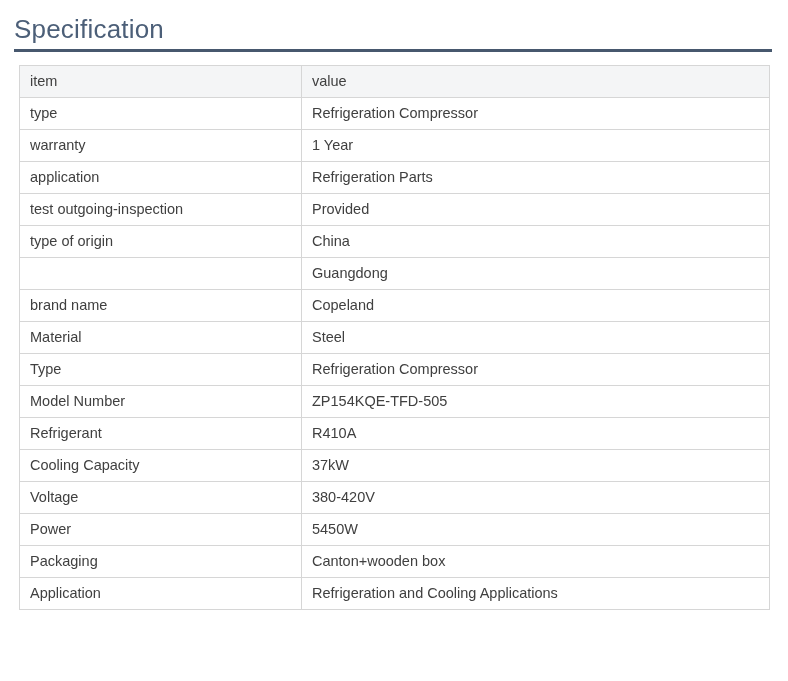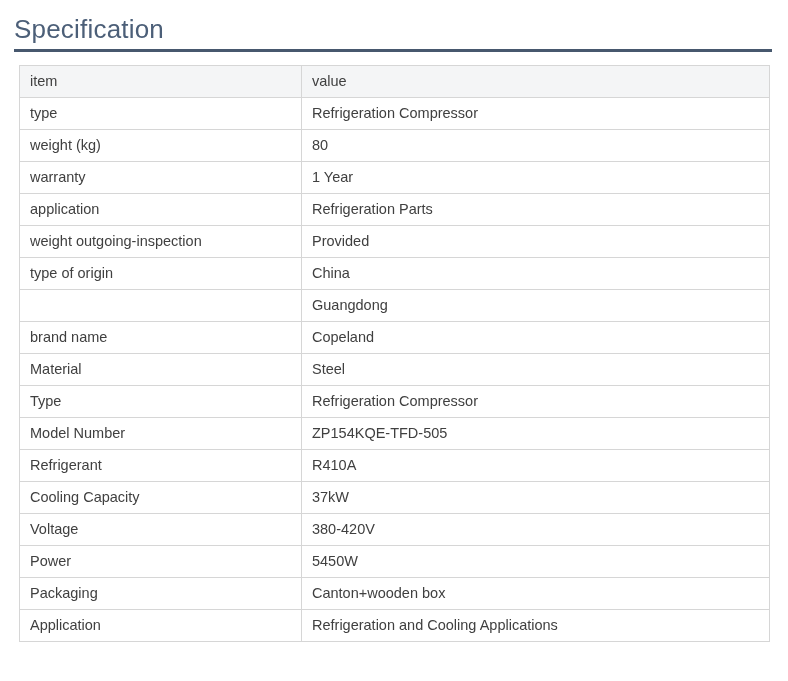--- a/index.html
+++ b/index.html
@@ -75,33 +75,29 @@
         <th>item</th>
         <th>value</th>
       </tr>
     </thead>
     <tbody id="spec-body">
         <tr>
           <td>type</td>
           <td>Refrigeration Compressor</td>
         </tr>
         <tr>
-          <td>weight (kg)</td>
-          <td>80</td>
-        </tr>
-        <tr>
           <td>warranty</td>
           <td>1 Year</td>
         </tr>
         <tr>
           <td>application</td>
           <td>Refrigeration Parts</td>
         </tr>
         <tr>
-          <td>weight outgoing-inspection</td>
+          <td>test outgoing-inspection</td>
           <td>Provided</td>
         </tr>
         <tr>
           <td>type of origin</td>
           <td>China</td>
         </tr>
         <tr>
           <td></td>
           <td>Guangdong</td>
         </tr>

